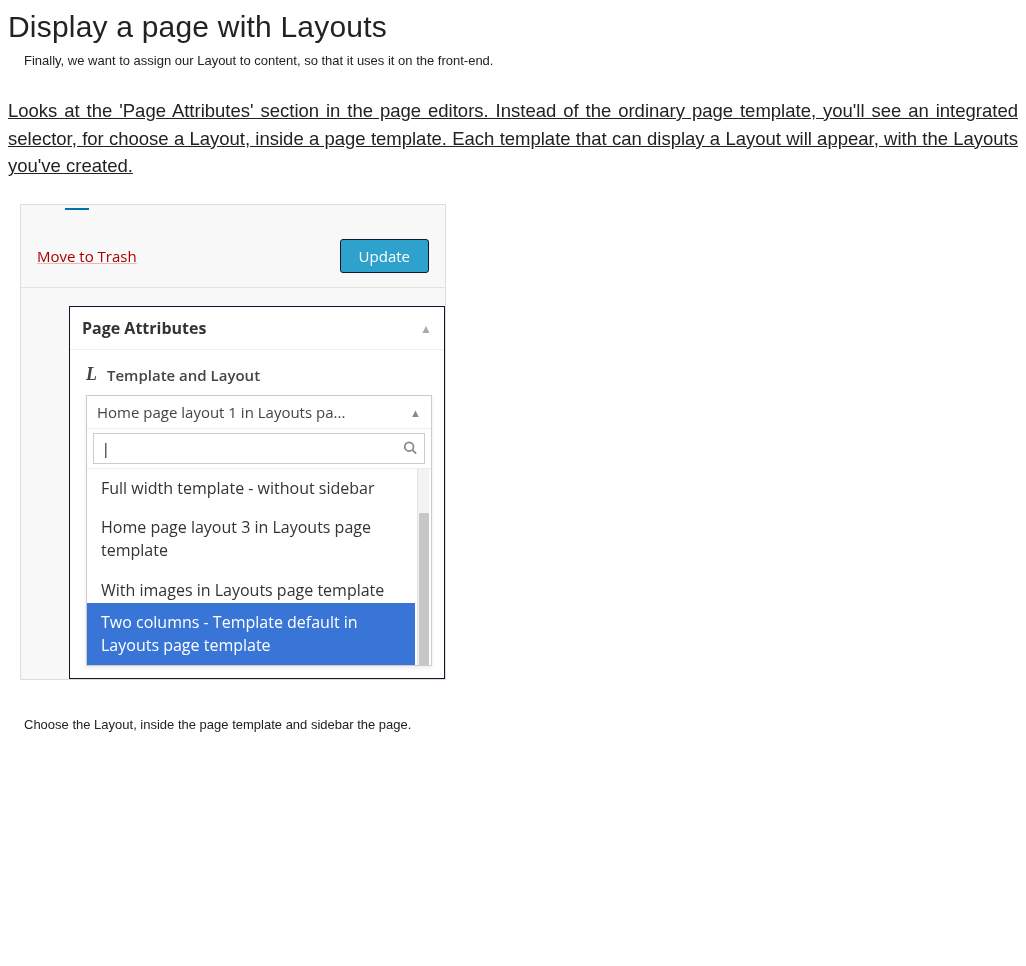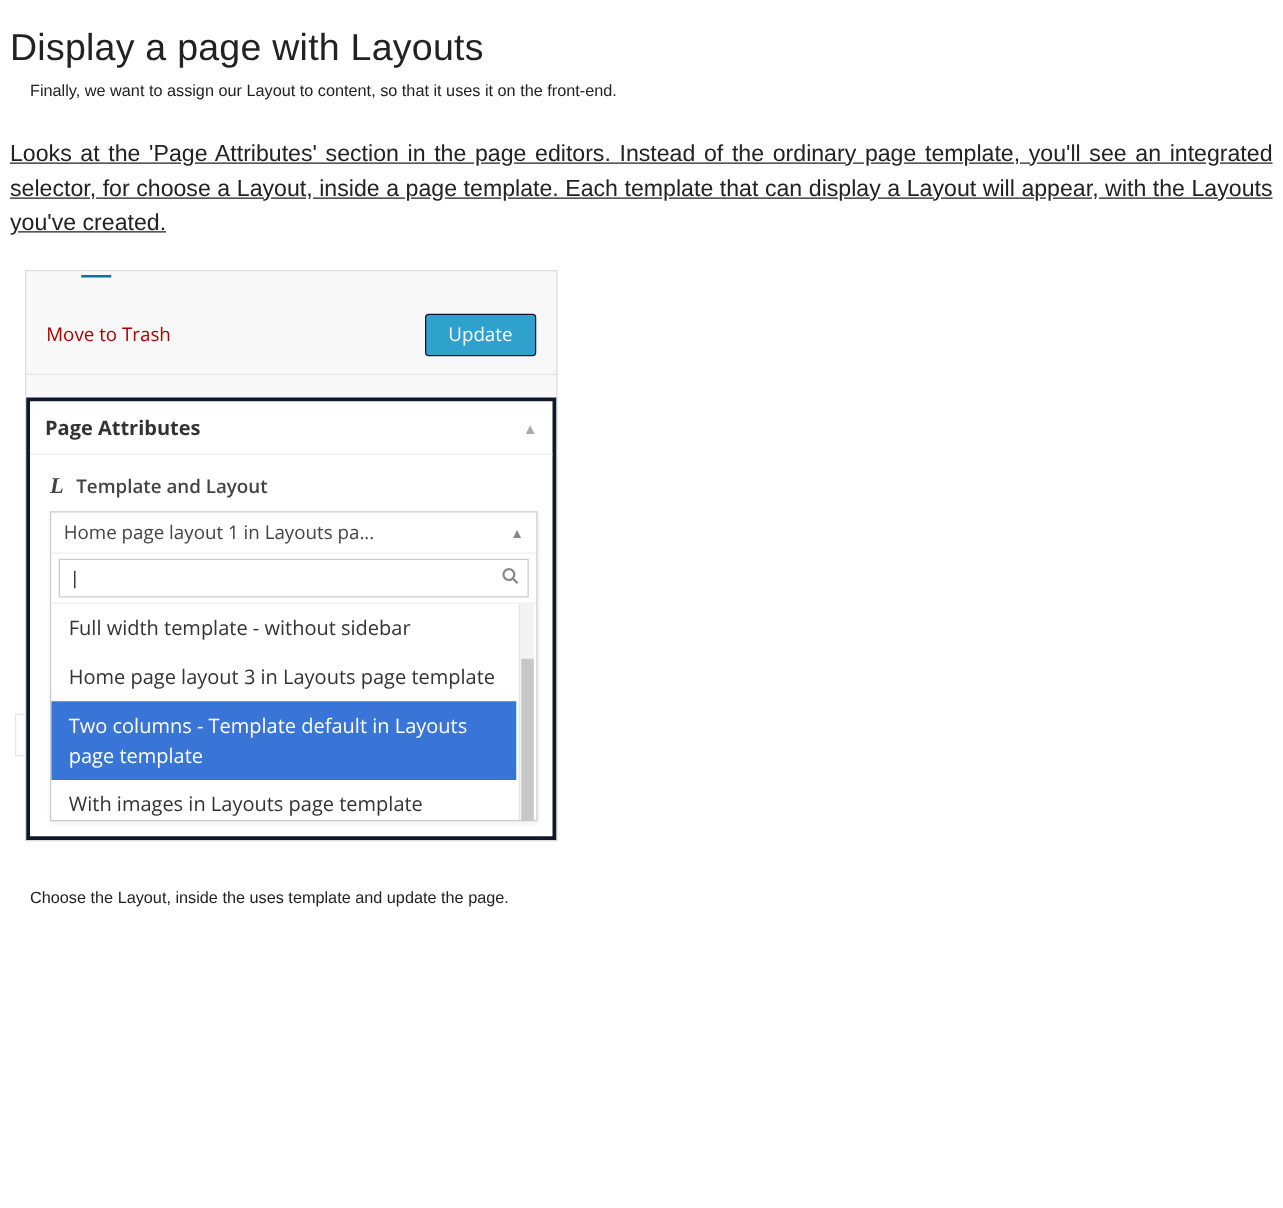--- a/index.html
+++ b/index.html
@@ -8,21 +8,21 @@
       padding: 6px 8px 20px 8px;
       font-family: Arial, Helvetica, sans-serif;
       color: #222;
       background: #fff;
       width: 1026px;
     }
     h1 {
       font-family: "Trebuchet MS", "Segoe UI", Arial, sans-serif;
       font-weight: 400;
       font-size: 30px;
-      margin: 16px 0 8px 0;
+      margin: 4px 0 8px 0;
       letter-spacing: 0.2px;
     }
     p.intro, p.outro {
       font-size: 13px;
       line-height: 1.45;
       margin: 0 0 26px 16px;
     }
     p.body2 {
       font-size: 18.5px;
       line-height: 1.5;
@@ -52,37 +52,39 @@
     .actions {
       display: flex;
       justify-content: space-between;
       align-items: center;
       padding: 34px 16px 14px 16px;
       border-bottom: 1px solid #e3e3e3;
     }
     .trash {
       color: #a00;
       font-size: 15px;
+      text-decoration: underline;
       text-decoration-color: rgba(170,0,0,0.25);
     }
     .update-btn {
       background: #2ea2cc;
       color: #fff;
       border: 1px solid #0f172a;
       border-radius: 3px;
       padding: 6px 18px;
       font-size: 15px;
       font-family: inherit;
       cursor: pointer;
     }
 
     .panel {
       margin-top: 18px;
       background: #fff;
-      border: 3px solid #0f172a;
+      border: 1px solid #0f172a;
+      margin-left: 48px;
     }
     .panel-head {
       display: flex;
       justify-content: space-between;
       align-items: center;
       padding: 10px 12px;
       border-bottom: 1px solid #eee;
     }
     .panel-title {
       font-weight: 700;
@@ -246,21 +248,21 @@
             </svg>
           </span>
         </div>
         <div class="options-list">
           <div class="scrollbar">
             <div class="scroll-thumb"></div>
           </div>
 
           <div class="opt">Full width template - without sidebar</div>
           <div class="opt">Home page layout 3 in Layouts page template</div>
+          <div class="opt clipped-bottom">With images in Layouts page template</div>
           <div class="opt highlight">Two columns - Template default in Layouts page template</div>
-          <div class="opt clipped-bottom">With images in Layouts page template</div>
         </div>
       </div>
     </div>
   </div>
 </div>
 
-<p class="outro">Choose the Layout, inside the uses template and update the page.</p>
+<p class="outro">Choose the Layout, inside the page template and sidebar the page.</p>
 
 </body></html>

